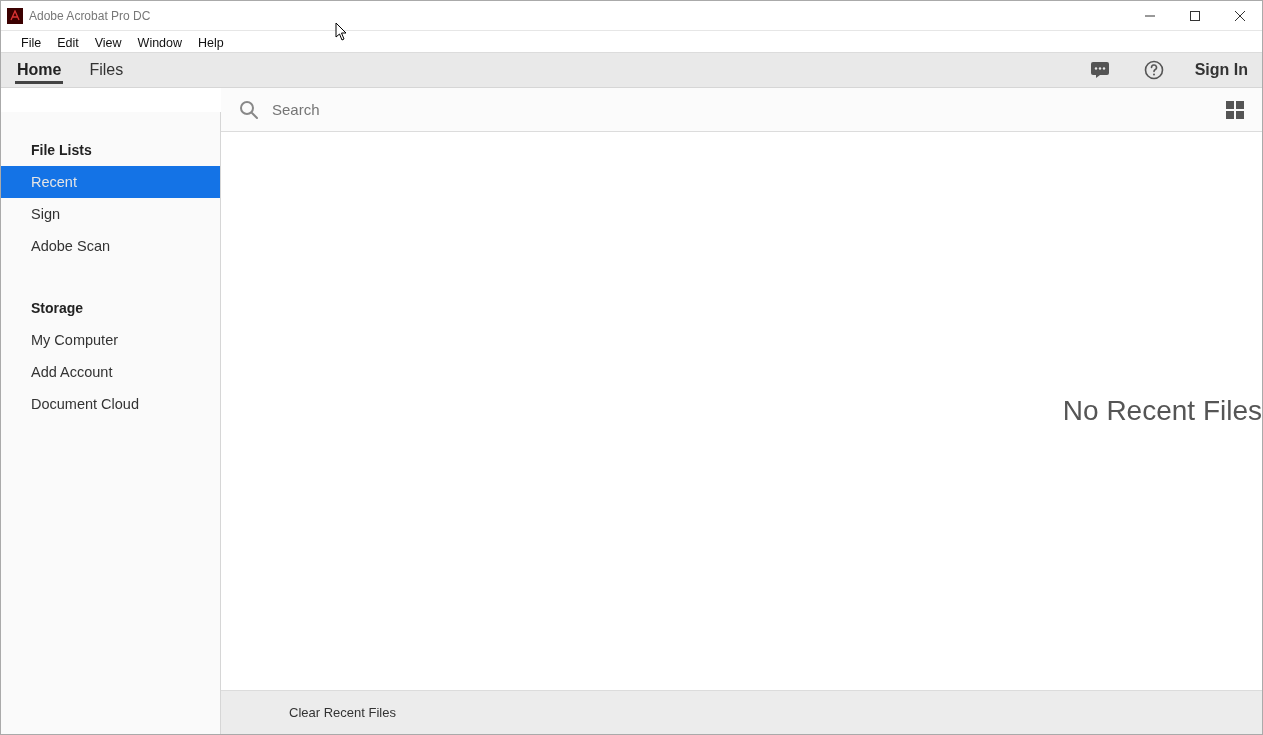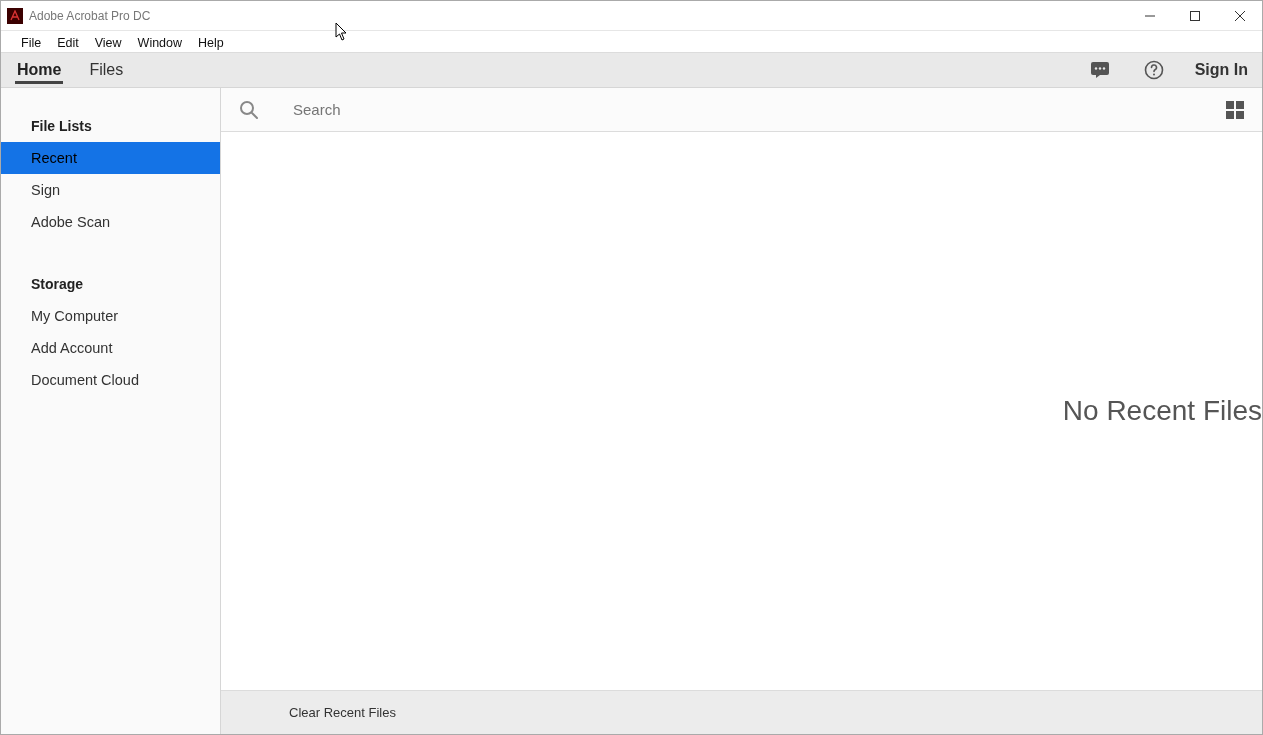--- a/index.html
+++ b/index.html
@@ -81,53 +81,53 @@
 .content {
   display: flex;
   height: calc(735px - 30px - 21px - 36px - 2px);
 }
 
 .sidebar {
   width: 220px;
   border-right: 1px solid #d6d6d6;
   background: #fafafa;
   padding-top: 20px;
+  margin-top: 24px;
 }
 .sidebar-header {
   font-size: 14px;
   font-weight: 600;
   color: #222;
   padding: 10px 30px 8px;
 }
 .sidebar-item {
   font-size: 14.5px;
   color: #333;
   padding: 8px 30px;
   cursor: default;
 }
 .sidebar-item.selected {
   background: #1473e6;
-  color: #000000;
+  color: #e5e5e5;
 }
 .sidebar-section2 { margin-top: 28px; }
 
 .main {
   flex: 1;
   display: flex;
   flex-direction: column;
   background: #ececec;
 }
 .searchbar {
   height: 44px;
   display: flex;
   align-items: center;
   padding: 0 18px;
   background: #fbfbfb;
   border-bottom: 1px solid #dcdcdc;
-  gap: 21px;
 }
 .search-icon { color: #888; margin-right: 14px; display:flex; }
 .search-input {
   flex: 1;
   border: none;
   background: transparent;
   font-size: 15px;
   color: #999;
   outline: none;
 }

